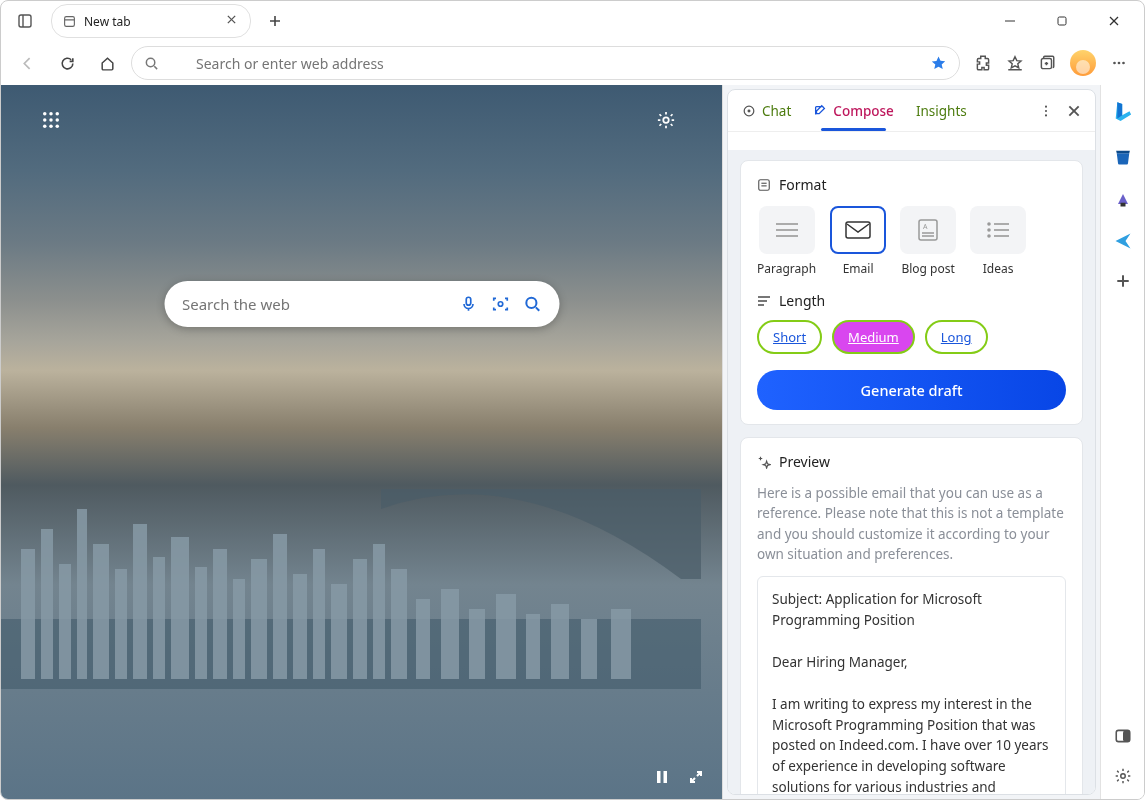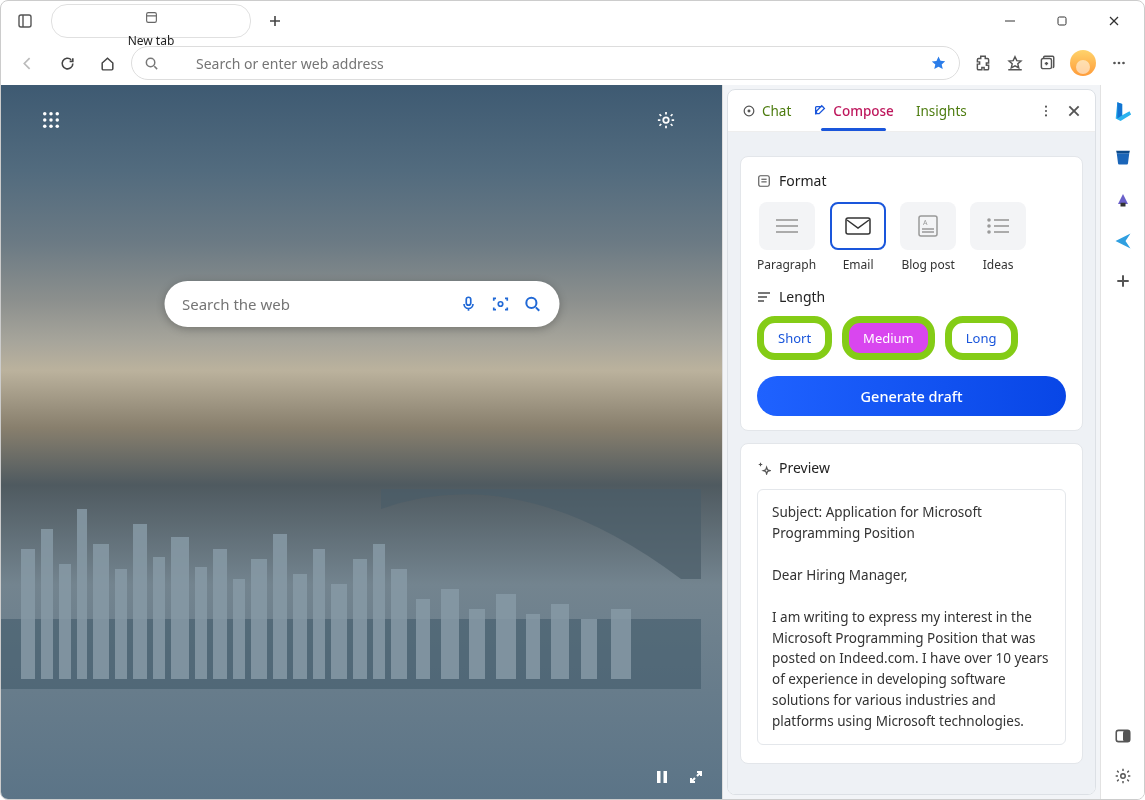--- a/index.html
+++ b/index.html
@@ -2,21 +2,21 @@
 <html><head>
 <meta charset="utf-8">
 <style>
 * { box-sizing: border-box; margin: 0; padding: 0; font-family: "Segoe UI", system-ui, sans-serif; }
 body { width: 1145px; height: 800px; overflow: hidden; background: #fff; display: flex; flex-direction: column; border: 1px solid #ccc; border-radius: 8px; }
 
 
 .titlebar { height: 40px; display: flex; align-items: center; padding: 0 8px; }
 .titlebar .left { display: flex; align-items: center; gap: 4px; }
 .tab-btn { width: 32px; height: 32px; display:flex;align-items:center;justify-content:center;border-radius:4px;}
-.tab { display: flex; align-items: center; gap: 8px; background: #fff; border: 1px solid #e0e0e0; border-radius: 16px; padding: 6px 10px; min-width: 200px; height: 34px; margin-left: 6px; flex-direction: column;}
+.tab { display: flex; align-items: center; gap: 8px; background: #fff; border: 1px solid #e0e0e0; border-radius: 16px; padding: 6px 10px; min-width: 200px; height: 34px; margin-left: 6px;}
 .tab .favicon { width:14px;height:14px;display:flex;align-items:center;justify-content:center;color:#666;}
 .tab .title { font-size: 12px; color:#222; flex:1;}
 .tab .close { width:14px;height:14px;color:#555; }
 .newtab-btn { width:28px;height:28px;display:flex;align-items:center;justify-content:center;margin-left:6px;color:#444;}
 .win-controls { margin-left:auto; display:flex; gap:24px; padding-right:8px; color:#333;}
 .win-controls span { width:28px;height:28px;display:flex;align-items:center;justify-content:center;}
 
 
 .toolbar { height: 44px; display:flex; align-items:center; padding: 0 10px; gap:8px; }
 .toolbar .icon-btn { width:32px;height:32px;display:flex;align-items:center;justify-content:center;border-radius:4px;color:#555;}
@@ -44,30 +44,30 @@
 .media-controls{position:absolute;bottom:14px;right:18px;display:flex;gap:18px;color:#fff;}
 
 
 .sidepanel{width:378px;background:#f2f4f7;border-left:1px solid #ddd;display:flex;flex-direction:column;position:relative;padding:4px;}
 .sp-inner{background:#fff;border:1px solid #dce0e5;border-radius:8px;flex:1;display:flex;flex-direction:column;overflow:hidden;}
 .sp-tabs{display:flex;align-items:center;height:42px;padding:0 14px;gap:22px;border-bottom:1px solid #eee;}
 .sp-tab{display:flex;align-items:center;gap:6px;font-size:13.5px;color:#4d7c0f;position:relative;}
 .sp-tab.active{color:#be185d;font-weight:500;}
 .sp-tab.active::after{content:"";position:absolute;left:10%;right:10%;bottom:-11px;height:2.5px;background:#1a56db;border-radius:2px;}
 .sp-controls{margin-left:auto;display:flex;gap:14px;color:#555;}
-.sp-body{flex:1;overflow-y:auto;padding:24px 12px;background:#eef1f5;}
+.sp-body{flex:1;overflow-y:auto;padding:10px 12px;background:#eef1f5;margin-top:18px;}
 .card{background:#fff;border:1px solid #e3e6ea;border-radius:8px;padding:14px 16px;margin-bottom:12px;}
 .card-header{display:flex;align-items:center;gap:8px;font-size:14px;color:#222;margin-bottom:12px;}
 .format-row{display:flex;gap:14px;}
 .format-item{display:flex;flex-direction:column;align-items:center;gap:6px;font-size:12px;color:#333;}
 .format-box{width:56px;height:48px;border-radius:8px;background:#f3f4f6;display:flex;align-items:center;justify-content:center;color:#555;}
 .format-box.selected{background:#fff;border:2px solid #1a56db;color:#333;}
 .section-label{display:flex;align-items:center;gap:8px;font-size:14px;color:#222;margin:14px 0 10px;}
 .length-row{display:flex;gap:10px;}
-.chip{padding:6px 14px;border-radius:18px;border:7px solid #84cc16;color:#1a56db;font-size:13px;background:#fff;}
+.chip{padding:6px 14px;border-radius:18px;border:2px solid #84cc16;color:#1a56db;font-size:13px;background:#fff;text-decoration:underline;}
 .chip.selected{background:#d946ef;color:#fff;}
 .generate-btn{margin-top:16px;width:100%;height:40px;border:none;border-radius:20px;background:linear-gradient(90deg,#1f62ff,#0846e6);color:#fff;font-size:14.5px;font-weight:500;}
 .preview-intro{font-size:13.5px;color:#8a8f98;line-height:1.5;margin-bottom:12px;}
 .preview-text{border:1px solid #e4e7eb;border-radius:6px;padding:12px 14px;font-size:13.5px;color:#333;line-height:1.55;white-space:pre-line;}
 
 
 .rail{width:44px;background:#fff;border-left:1px solid #e2e2e2;display:flex;flex-direction:column;align-items:center;padding:14px 0;gap:22px;}
 .rail .spacer{flex:1;}
 .bing-logo{width:26px;height:26px;}
 svg{display:block;}
@@ -386,20 +386,21 @@
         <button class="generate-btn">Generate draft</button>
       </div>
 
       <div class="card" style="padding-bottom:18px;">
         <div class="card-header">
           <svg width="14" height="14" viewBox="0 0 16 16" fill="none" stroke="#555" stroke-width="1.3">
                 <path d="M4 2v4M2 4h4M11 7l1 3 3 1-3 1-1 3-1-3-3-1 3-1z"></path>
               </svg>
           <span>Preview</span>
         </div>
+        <div class="preview-intro">Here is a possible email that you can use as a reference. Please note that this is not a template and you should customize it according to your own situation and preferences.</div>
         <div class="preview-text">Subject: Application for Microsoft Programming Position
 
 Dear Hiring Manager,
 
 I am writing to express my interest in the Microsoft Programming Position that was posted on Indeed.com. I have over 10 years of experience in developing software solutions for various industries and platforms using Microsoft technologies.</div>
       </div>
     </div>
     </div>
   </div>
 

